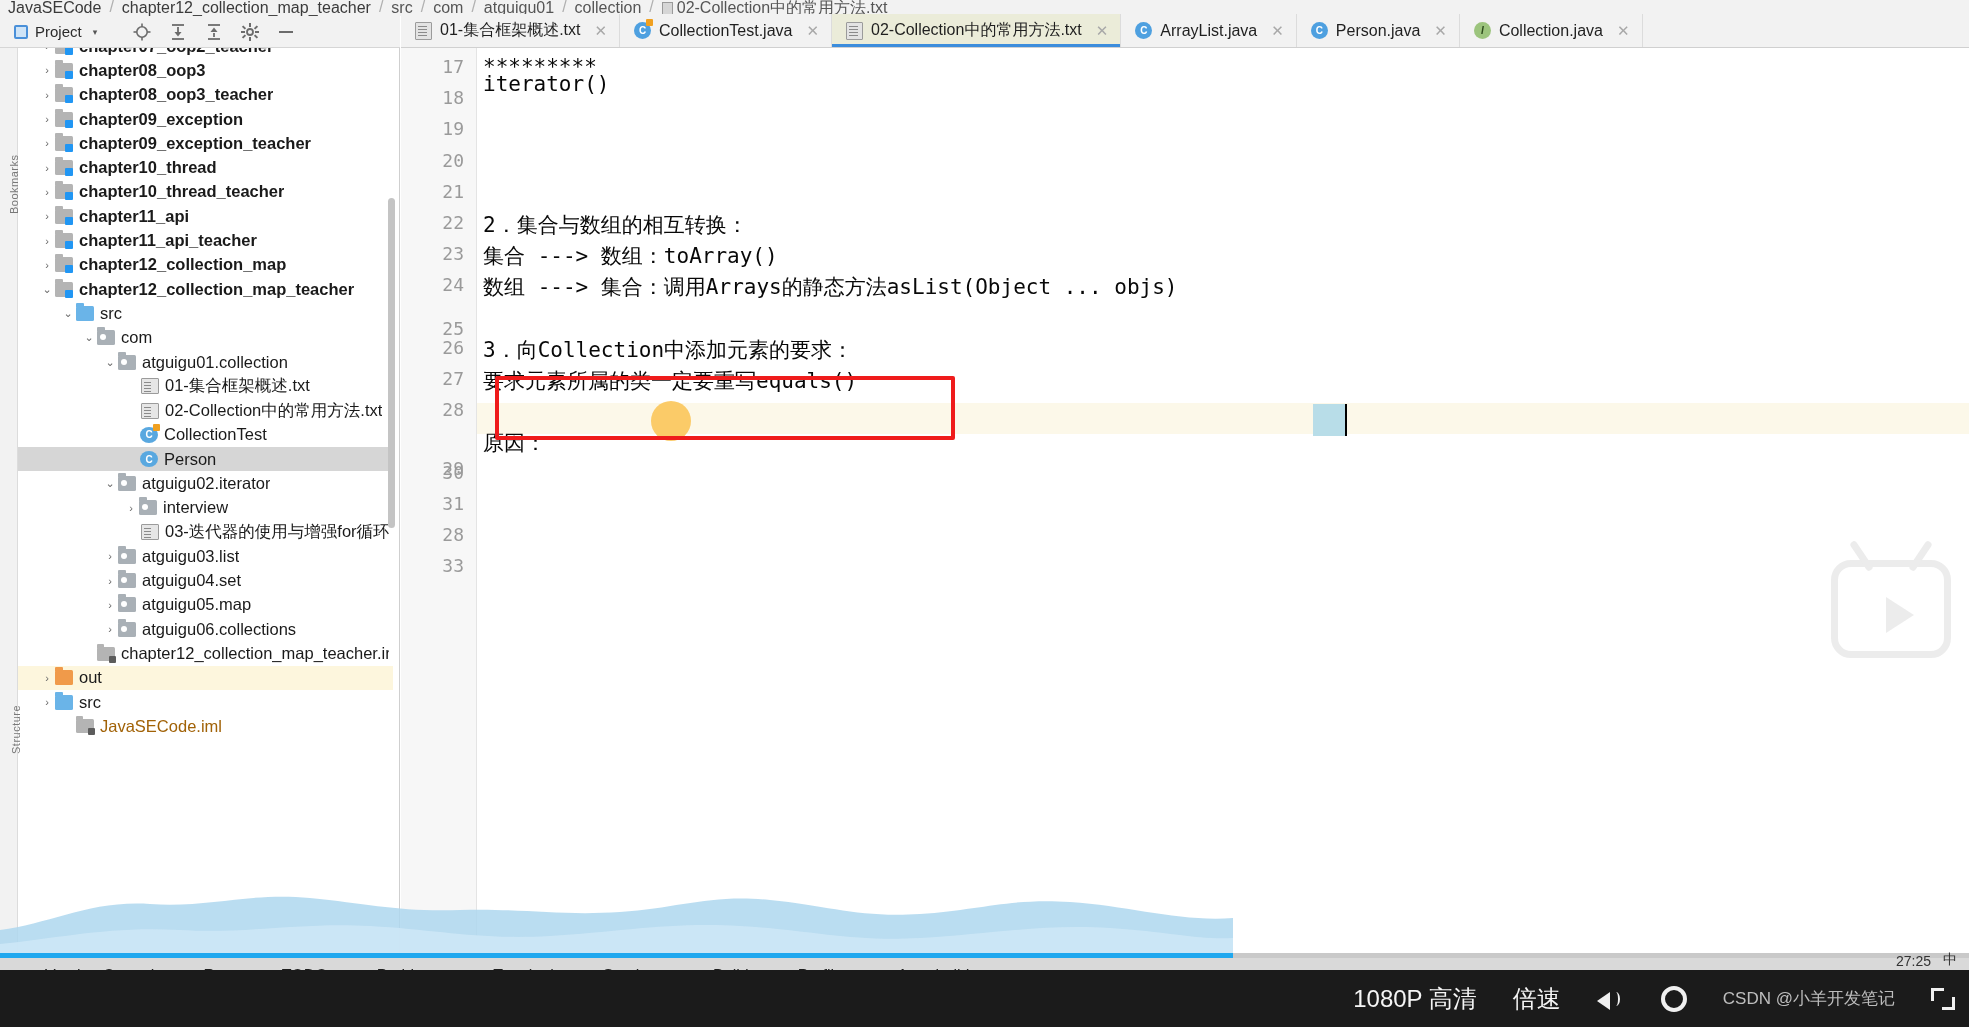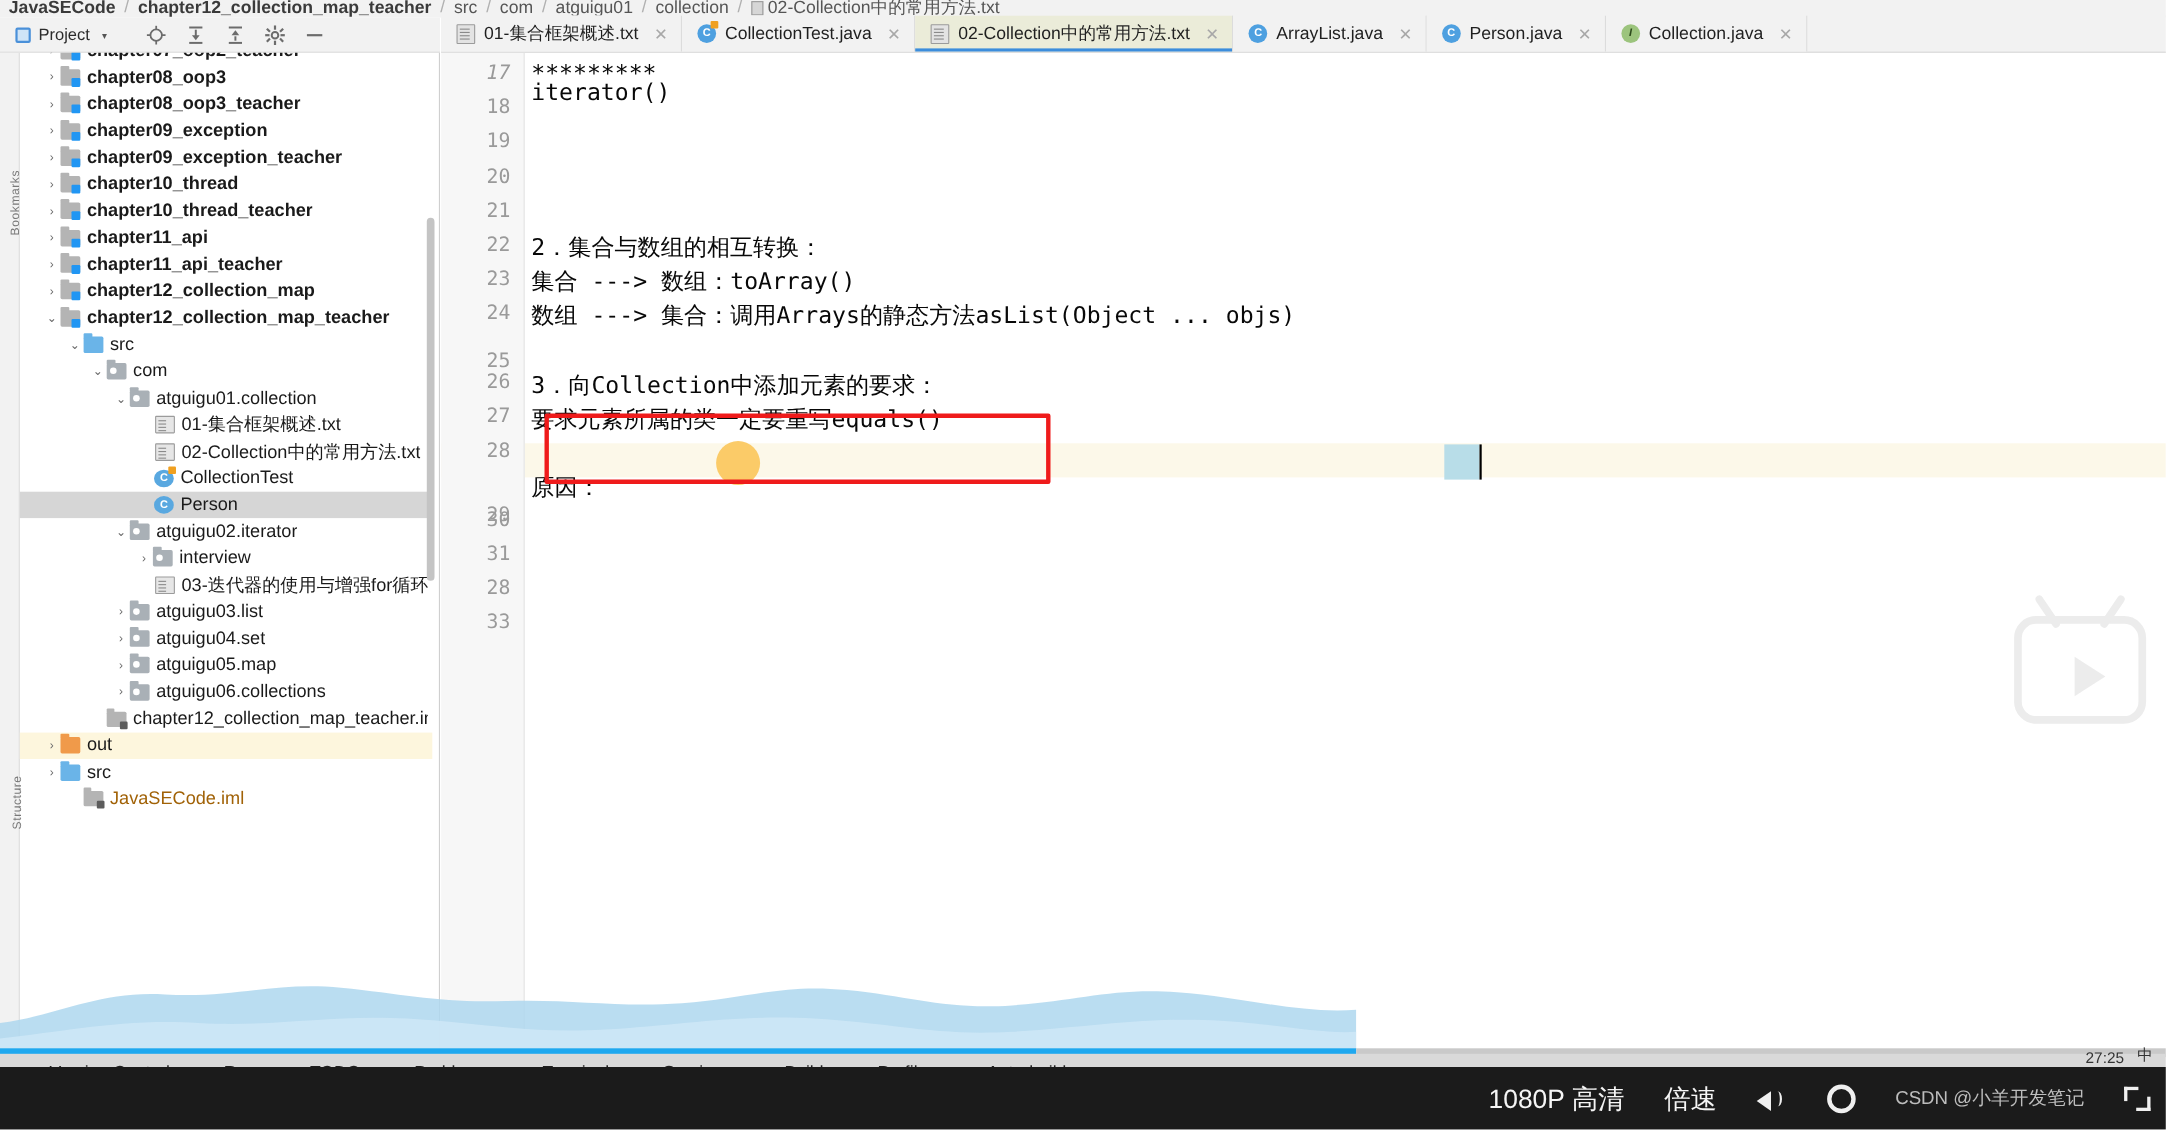--- a/index.html
+++ b/index.html
@@ -12,21 +12,21 @@
   }
   #app { position: relative; width: 1969px; height: 1027px; overflow: hidden; background:#fff; }
 
   
   .breadcrumb {
     position: absolute; left: 0; top: 0; width: 1969px; height: 16px;
     background: #f2f2f2; overflow: hidden;
     display: flex; align-items: flex-end; padding-left: 8px;
     font-size: 16px; color: #3a3a3a; white-space: nowrap;
   }
-  .breadcrumb .crumb { font-weight: bold; line-height: 16px; }
+  .breadcrumb .crumb { font-weight: normal; line-height: 16px; }
   .breadcrumb .crumb.plain { font-weight: normal; color:#555; }
   .breadcrumb .sep { color: #b0b0b0; margin: 0 8px; font-weight: normal; }
   .bc-file-icon { display:inline-block; width:11px; height:13px; background:#d6d6d6;
                   border:1px solid #9a9a9a; margin-right:4px; vertical-align:-2px;}
 
   
   .toolbar {
     position: absolute; left: 0; top: 16px; width: 400px; height: 32px;
     background: #f2f2f2; border-bottom: 1px solid #d6d6d6;
     display: flex; align-items: center; padding-left: 14px; gap: 0;
@@ -502,21 +502,21 @@
           <span class="ficon f-iml"></span>
           <span class="lbl teal">JavaSECode.iml</span>
         </div>
       </div>
     <div class="tree-scrollbar"></div>
   </div>
 
   <div class="editor">
     <div class="curline-bg" style="top:355px;"></div>
     <div class="gutter" id="gutter">
-        <div class="gl" style="top: 8px; font-style: italic;">17</div>
+        <div class="gl" style="top: 8px;">17</div>
         <div class="gl" style="top: 39.2px;">18</div>
         <div class="gl" style="top: 70.4px;">19</div>
         <div class="gl" style="top: 101.6px;">20</div>
         <div class="gl" style="top: 132.8px;">21</div>
         <div class="gl" style="top: 164px;">22</div>
         <div class="gl" style="top: 195.2px;">23</div>
         <div class="gl" style="top: 226.4px;">24</div>
         <div class="gl" style="top: 270px;">25</div>
         <div class="gl" style="top: 288.8px;">26</div>
         <div class="gl" style="top: 320px;">27</div>

